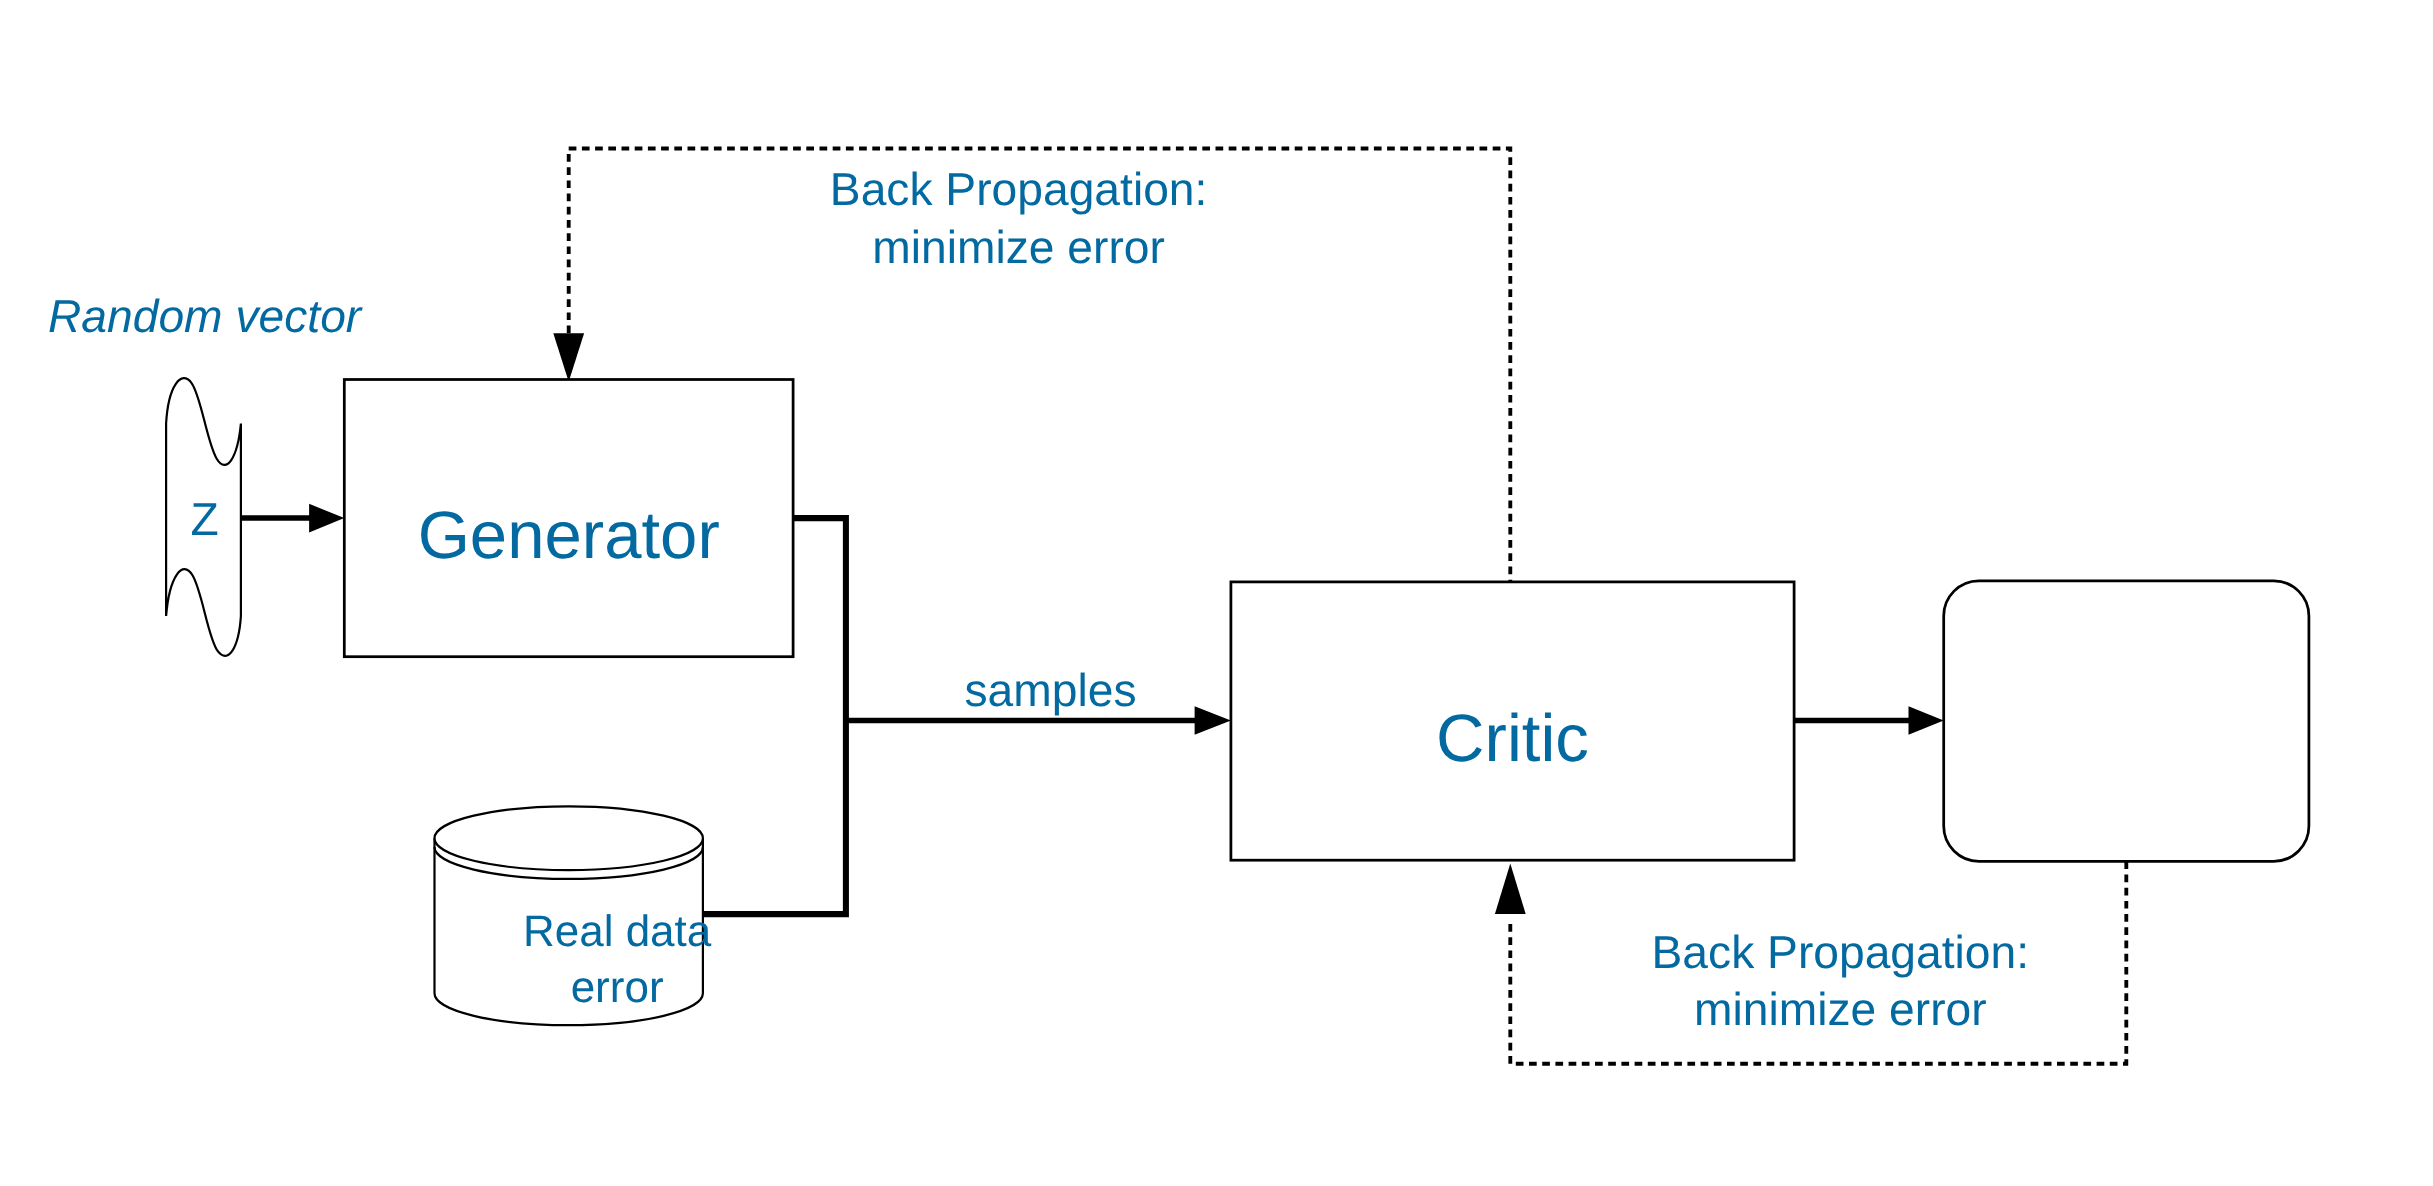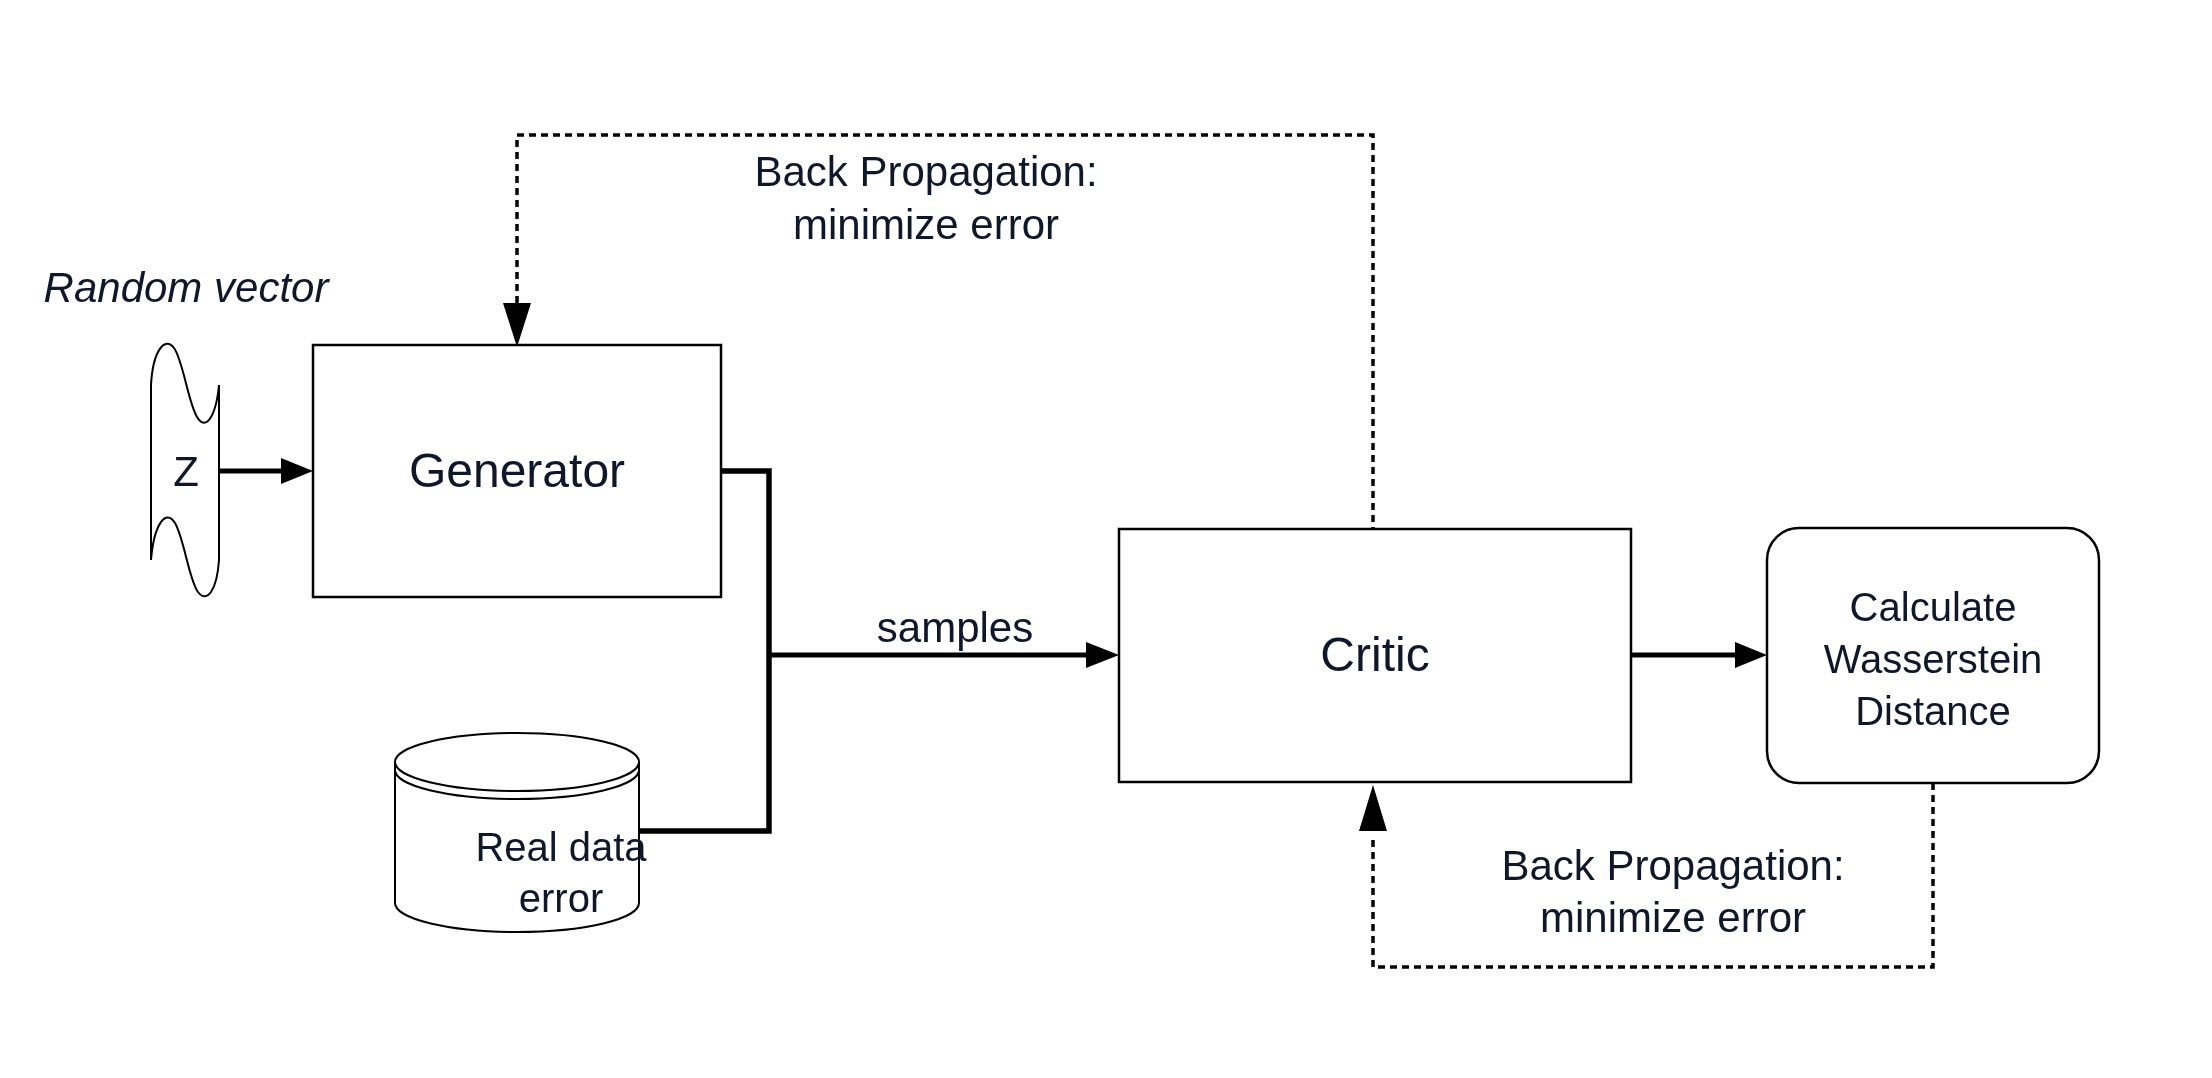--- a/index.html
+++ b/index.html
@@ -21,28 +21,29 @@
     left: 0;
     top: 0;
     width: 2212px;
     height: 1078px;
   }
   .lbl {
     position: absolute;
     transform: translate(-50%, -50%);
     text-align: center;
     white-space: nowrap;
-    color: #0f172a;
+    color: #0369a1;
     line-height: 1;
   }
   .lbl-small {
     font-size: 42px;
   }
   .lbl-node {
-    font-size: 48px;
+    font-size: 61px;
+    margin-top: 16px;
   }
   .lbl-multi {
     line-height: 52px;
   }
   .random-vector-label { left: 186px; top: 288px; font-style: italic; }
   .z-label            { left: 186px; top: 472px; }
   .generator-label    { left: 517px; top: 471px; }
   .critic-label       { left: 1375px; top: 655px; }
   .samples-label      { left: 955px; top: 628px; }
   .wasserstein-label  { left: 1933px; top: 659px; font-size: 40px; line-height: 52px; }
@@ -98,25 +99,20 @@
   <div class="lbl lbl-small random-vector-label">Random vector</div>
 
   <div class="lbl lbl-small z-label">Z</div>
 
   <div class="lbl lbl-node generator-label">Generator</div>
 
   <div class="lbl lbl-node critic-label">Critic</div>
 
   <div class="lbl lbl-small samples-label">samples</div>
 
-  <div class="lbl wasserstein-label">
-    <div>Calculate</div>
-    <div>Wasserstein</div>
-    <div>Distance</div>
-  </div>
 
   <div class="lbl real-data-label">
     <div>Real data</div>
     <div>error</div>
   </div>
 
   <div class="lbl lbl-small lbl-multi backprop-top-label">
     <div>Back Propagation:</div>
     <div>minimize error</div>
   </div>

